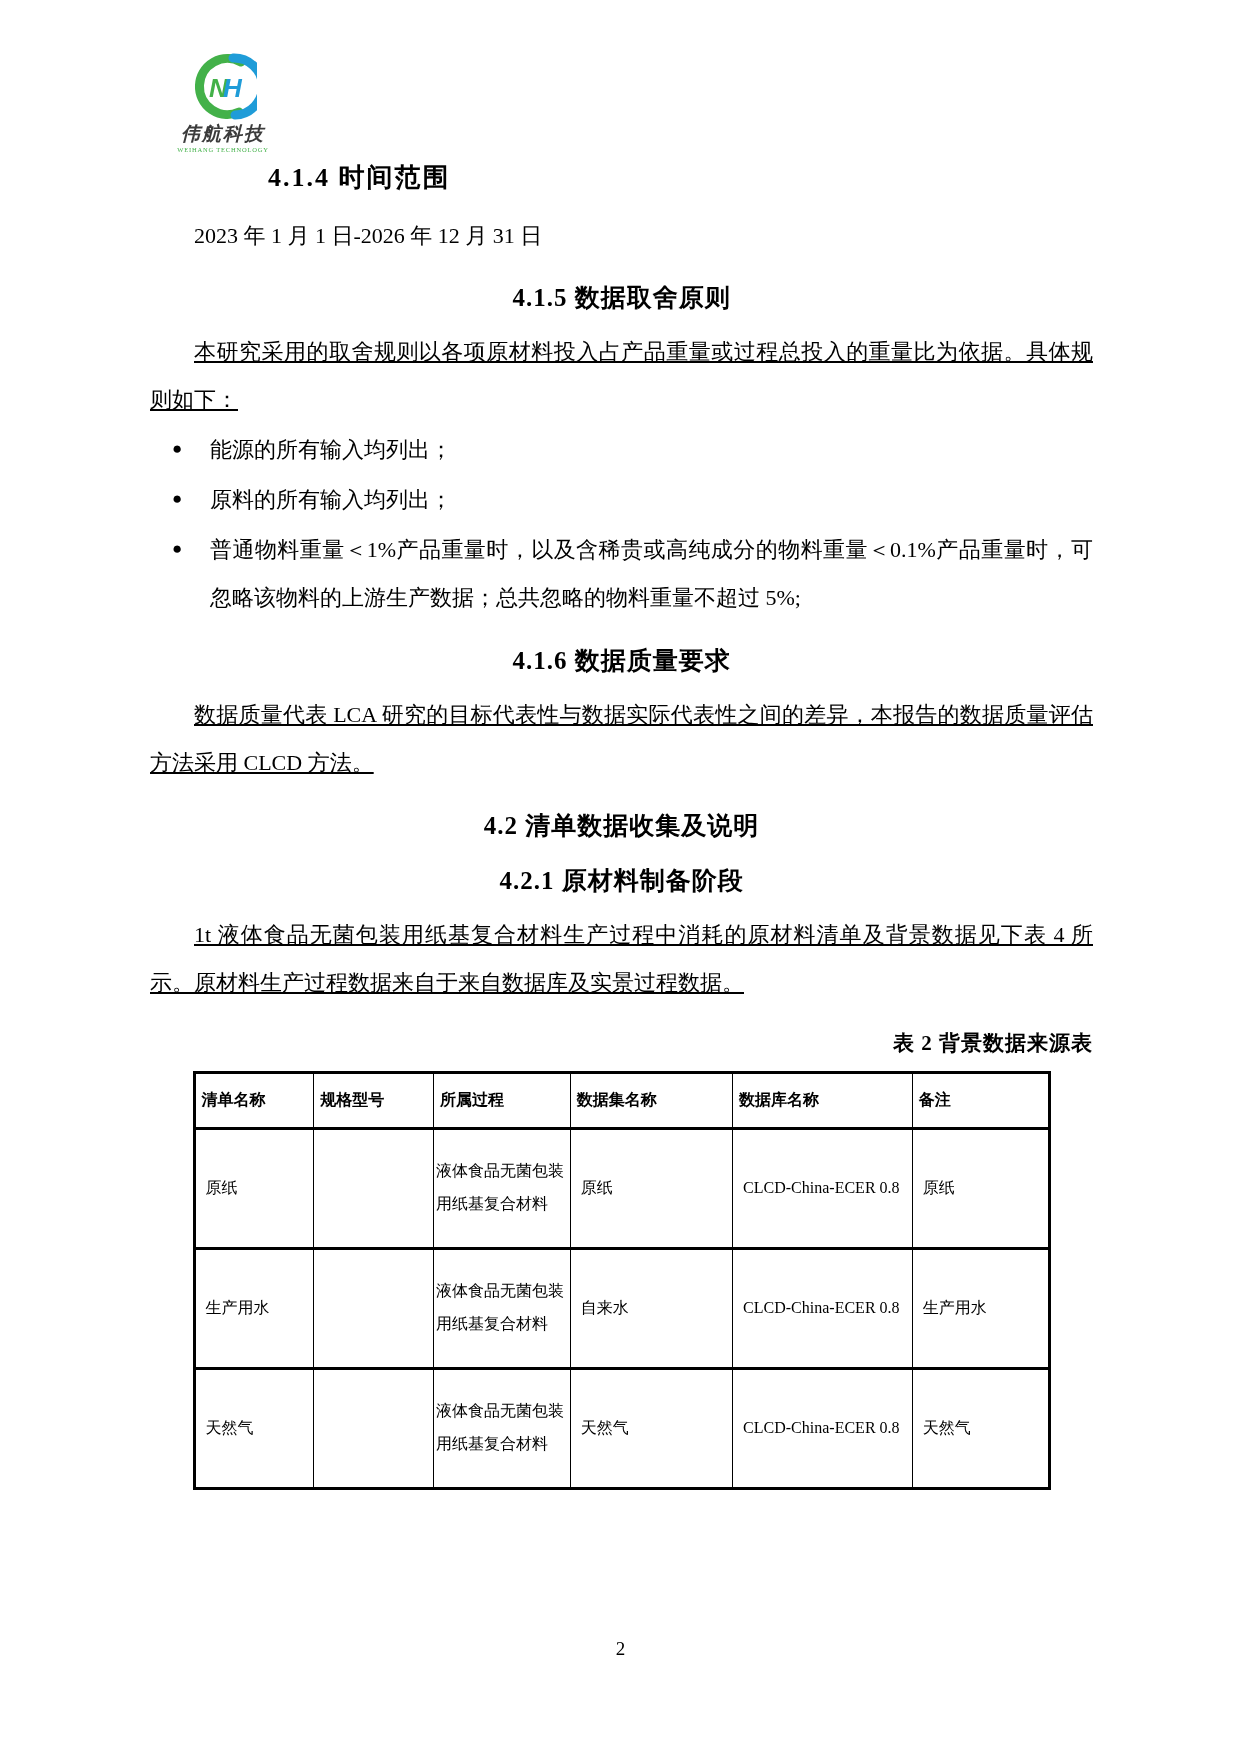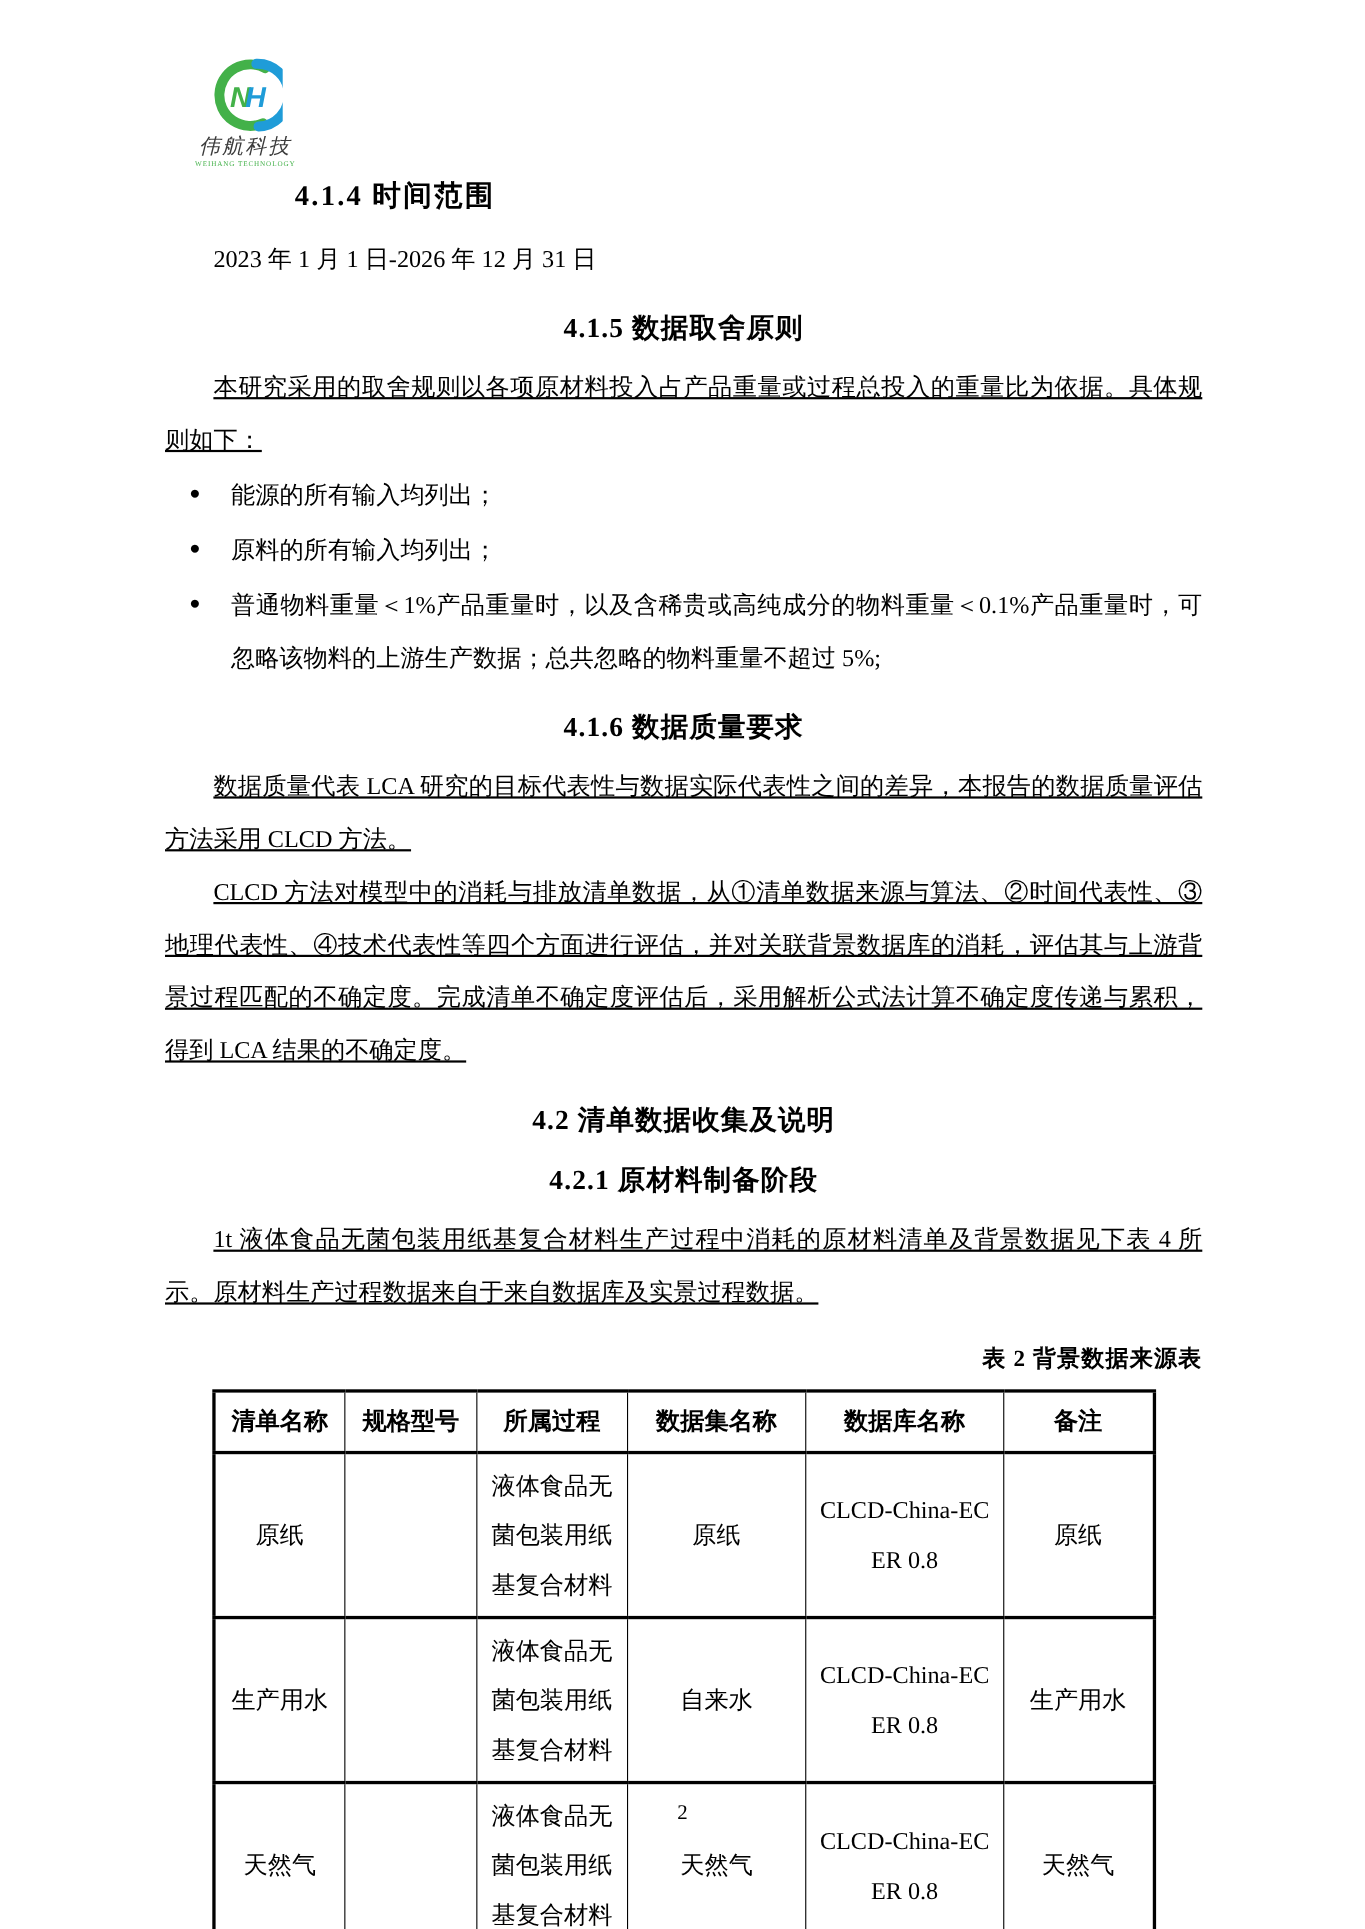--- a/index.html
+++ b/index.html
@@ -17,21 +17,21 @@
   .content {
     position: absolute;
     left: 150px;
     right: 148px;
     top: 52px;
   }
   
   .logo-block { width: 118px; margin-left: 14px; text-align: center; }
   .logo-mark { display: block; margin: 0 auto; }
   .logo-cn {
-    font-weight: normal;
+    font-weight: bold;
     font-size: 19px;
     letter-spacing: 2px;
     color: #3b3b3b;
     line-height: 1.1;
     font-style: italic;
   }
   .logo-en {
     font-size: 6.5px;
     letter-spacing: 0.8px;
     color: #43b149;
@@ -89,23 +89,23 @@
     border-collapse: collapse;
     table-layout: fixed;
     width: 858px;
     margin: 0 auto;
     border: 3px solid #000;
   }
   .data-table th, .data-table td {
     border-style: solid;
     border-color: #000;
     border-width: 3px 1.5px;
-    text-align: center;
+    text-align: left;
     vertical-align: middle;
-    font-size: 22px;
+    font-size: 16px;
     padding: 6px 10px;
   }
   .data-table th {
     font-weight: bold;
     height: 56px;
     padding: 4px 6px;
   }
   .data-table td { line-height: 2.05; height: 120px; }
   .data-table td.wrap-cjk { padding: 6px 2px; }
   .data-table td.wrap-latin { word-break: break-all; }
@@ -152,21 +152,20 @@
       <span class="bullet-dot">●</span>
       <span>原料的所有输入均列出；</span>
     </div>
     <div class="bullet-item">
       <span class="bullet-dot">●</span>
       <span>普通物料重量＜1%产品重量时，以及含稀贵或高纯成分的物料重量＜0.1%产品重量时，可忽略该物料的上游生产数据；总共忽略的物料重量不超过 5%;</span>
     </div>
 
     <div class="h-section">4.1.6 数据质量要求</div>
     <div class="para indent">数据质量代表 LCA 研究的目标代表性与数据实际代表性之间的差异，本报告的数据质量评估方法采用 CLCD 方法。</div>
-    <div class="para indent">CLCD 方法对模型中的消耗与排放清单数据，从①清单数据来源与算法、②时间代表性、③地理代表性、④技术代表性等四个方面进行评估，并对关联背景数据库的消耗，评估其与上游背景过程匹配的不确定度。完成清单不确定度评估后，采用解析公式法计算不确定度传递与累积，得到 LCA 结果的不确定度。</div>
 
     <div class="h-section">4.2 清单数据收集及说明</div>
     <div class="h-section">4.2.1 原材料制备阶段</div>
     <div class="para indent">1t 液体食品无菌包装用纸基复合材料生产过程中消耗的原材料清单及背景数据见下表 4 所示。原材料生产过程数据来自于来自数据库及实景过程数据。</div>
 
     <div class="table-caption">表 2 背景数据来源表</div>
     <table class="data-table">
       <colgroup>
         <col style="width:14%">
           <col style="width:14%">

